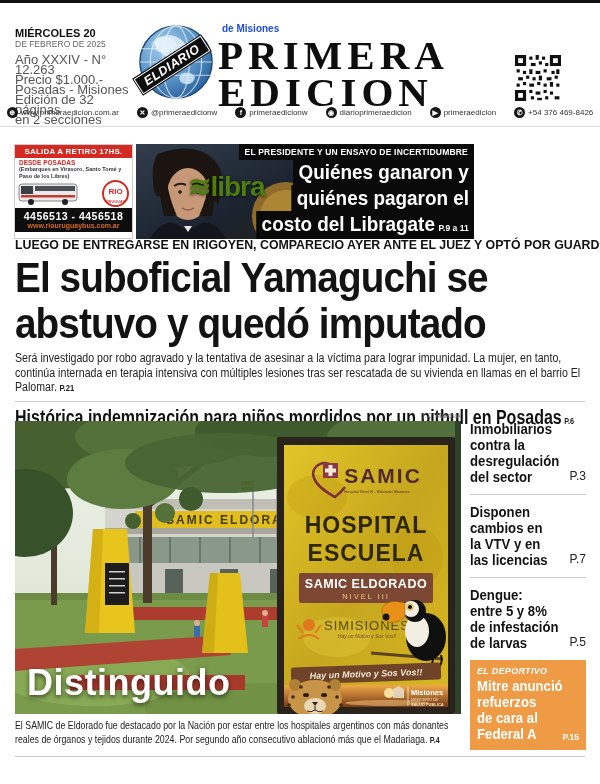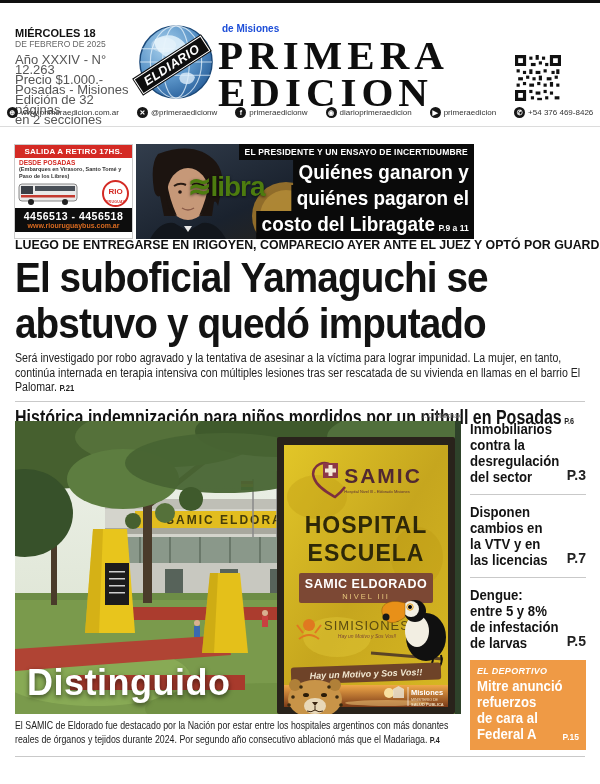--- a/index.html
+++ b/index.html
@@ -83,39 +83,39 @@
   .credit{position:absolute;left:15px;top:412px;width:446px;text-align:right;font-size:6.5px;color:#777;}
   .photo{position:absolute;left:15px;top:421px;width:446px;height:293px;overflow:hidden;background:#cfd8c8;}
   .overlay-title{position:absolute;left:12px;bottom:10px;color:#fff;font-size:36px;font-weight:bold;
     text-shadow:0 2px 5px rgba(0,0,0,.6);letter-spacing:.5px;}
   .caption{position:absolute;left:15px;top:718px;width:446px;font-size:11px;line-height:14px;color:#222;}
 
   
   .sidebar{position:absolute;left:470px;top:421px;width:116px;}
   .sb-item{position:relative;margin-bottom:9px;}
   .sb-h{font-size:15.5px;line-height:16px;font-weight:bold;color:#131313;}
-  .sb-ref{position:absolute;right:0;bottom:2px;font-size:14px;font-weight:bold;color:#222;margin-top:13px;}
+  .sb-ref{position:absolute;right:0;bottom:2px;font-size:12px;font-weight:normal;color:#222;margin-top:13px;}
   .sb-rule{border-top:1px solid #c9c9c9;margin:0 0 9px;}
   .sports{position:relative;margin-top:6px;background:#ef9a45;color:#fff;padding:6px 7px 8px;
     box-sizing:border-box;width:116px;}
   .sports-label{font-size:9px;font-weight:bold;font-style:italic;letter-spacing:.3px;margin-bottom:2px;}
   .sports-h{font-size:15.5px;line-height:16px;font-weight:bold;}
   .sports-ref{position:absolute;right:7px;bottom:8px;font-size:8.5px;font-weight:bold;color:#fff;}
   .bottom-rule{position:absolute;left:15px;top:756px;width:570px;border-top:1px solid #c9c9c9;}
   svg text{font-family:"Liberation Sans",sans-serif;}
 </style>
 </head>
 <body>
 
 <div class="page">
   <div class="topbar"></div>
 
   <header>
     <div class="dateblock">
-      <div class="d1">MIÉRCOLES 18</div>
+      <div class="d1">MIÉRCOLES 20</div>
       <div class="d2">DE FEBRERO DE 2025</div>
       <div class="dinfo lines">Año XXXIV - N° 12.263
 Precio $1.000.-
 Posadas - Misiones
 Edición de 32 páginas
 en 2 secciones</div>
     </div>
 
     <div class="logo">
       <svg class="globe" width="76" height="76" viewBox="0 0 80 80">

